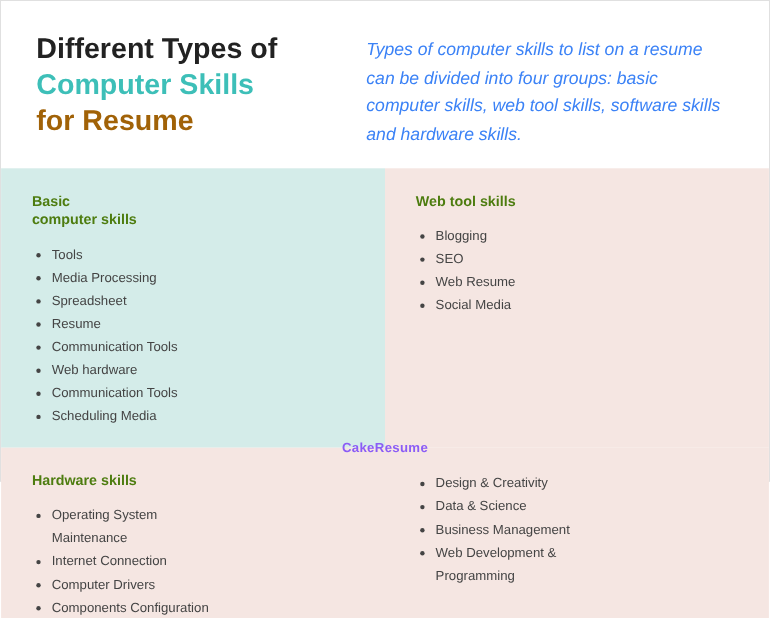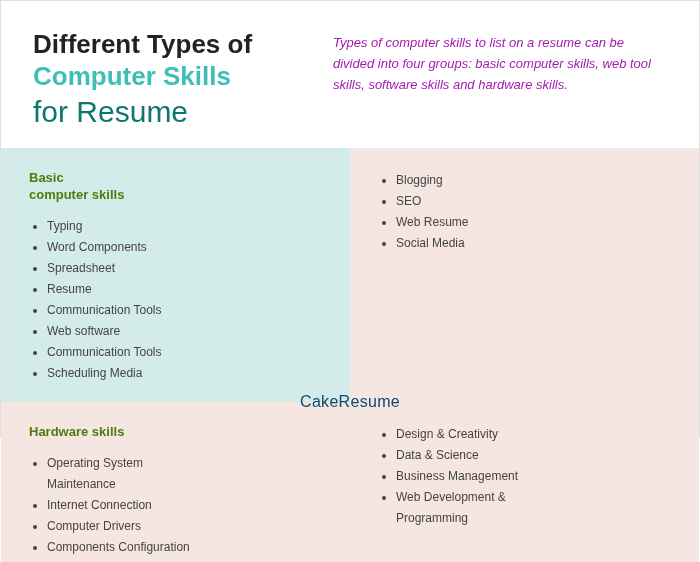--- a/index.html
+++ b/index.html
@@ -42,34 +42,34 @@
     }
 
     .main-title-line2 {
       font-size: 26px;
       font-weight: 800;
       color: #3dbfb8;
       line-height: 1.3;
     }
 
     .main-title-line3 {
-      font-size: 30px;
-      font-weight: 400;
-      color: #0f766e;
+      font-size: 26px;
+      font-weight: 700;
+      color: #a16207;
       line-height: 1.2;
     }
 
     .header-right {
       flex: 1;
       padding-top: 4px;
     }
 
     .header-description {
-      font-size: 13px;
-      color: #a21caf;
+      font-size: 16px;
+      color: #3b82f6;
       line-height: 1.6;
       font-style: italic;
     }
 
     
     .content-grid {
       flex: 1;
       display: grid;
       grid-template-columns: 1fr 1fr;
       grid-template-rows: 1fr 1fr;
@@ -116,23 +116,23 @@
       color: #444;
       line-height: 1.75;
     }
 
     
     .brand-center {
       position: absolute;
       top: 50%;
       left: 50%;
       transform: translate(-50%, -50%);
-      font-size: 16px;
-      font-weight: 400;
-      color: #0c4a6e;
+      font-size: 12px;
+      font-weight: 700;
+      color: #8b5cf6;
       letter-spacing: 0.3px;
       z-index: 10;
       background: transparent;
       pointer-events: none;
     }
 
     
     .person-illustration {
       position: absolute;
       bottom: 14px;
@@ -159,32 +159,33 @@
     <div class="header-right">
       <p class="header-description">Types of computer skills to list on a resume can be divided into four groups: basic computer skills, web tool skills, software skills and hardware skills.</p>
     </div>
   </div>
 
   <div class="content-grid">
 
     <div class="quadrant quadrant-tl">
       <div class="quadrant-title">Basic<br>computer skills</div>
       <ul class="skill-list">
-        <li>Typing</li>
-        <li>Word Components</li>
+        <li>Tools</li>
+        <li>Media Processing</li>
         <li>Spreadsheet</li>
         <li>Resume</li>
         <li>Communication Tools</li>
-        <li>Web software</li>
+        <li>Web hardware</li>
         <li>Communication Tools</li>
         <li>Scheduling Media</li>
       </ul>
     </div>
 
     <div class="quadrant quadrant-tr">
+      <div class="quadrant-title">Web tool skills</div>
       <ul class="skill-list">
         <li>Blogging</li>
         <li>SEO</li>
         <li>Web Resume</li>
         <li>Social Media</li>
       </ul>
     </div>
 
     <div class="quadrant quadrant-bl">
       <div class="quadrant-title">Hardware skills</div>

